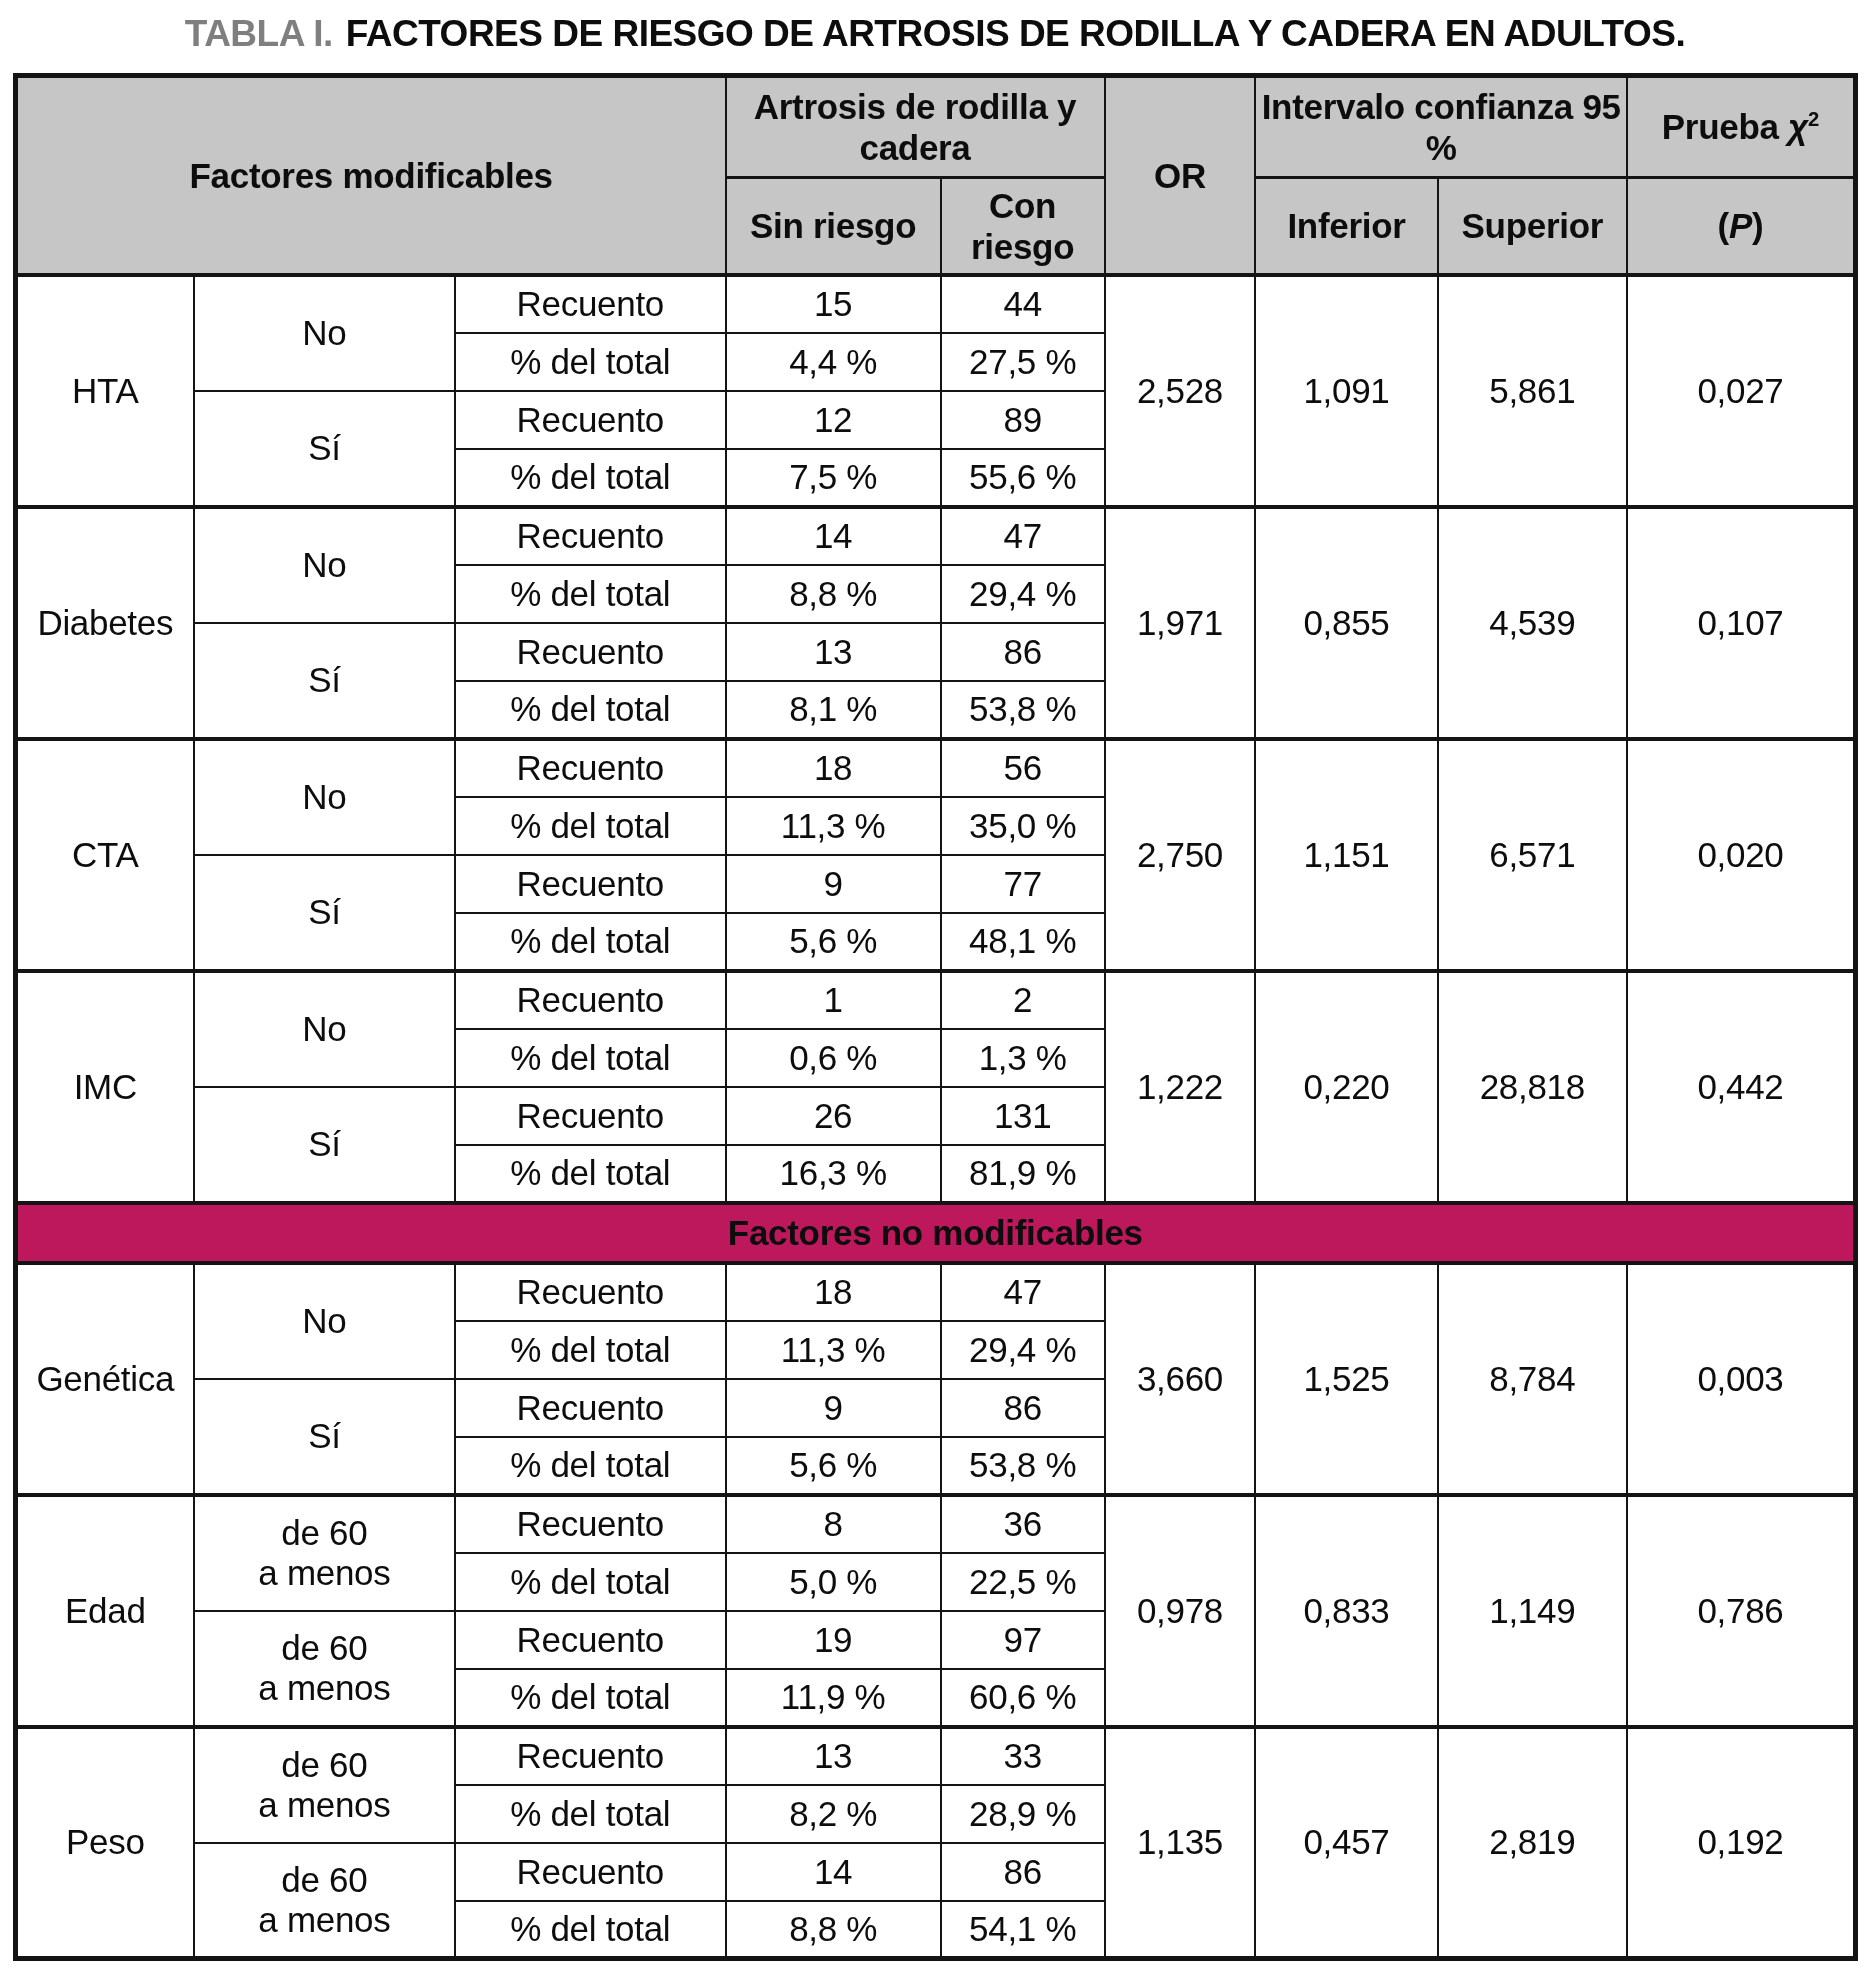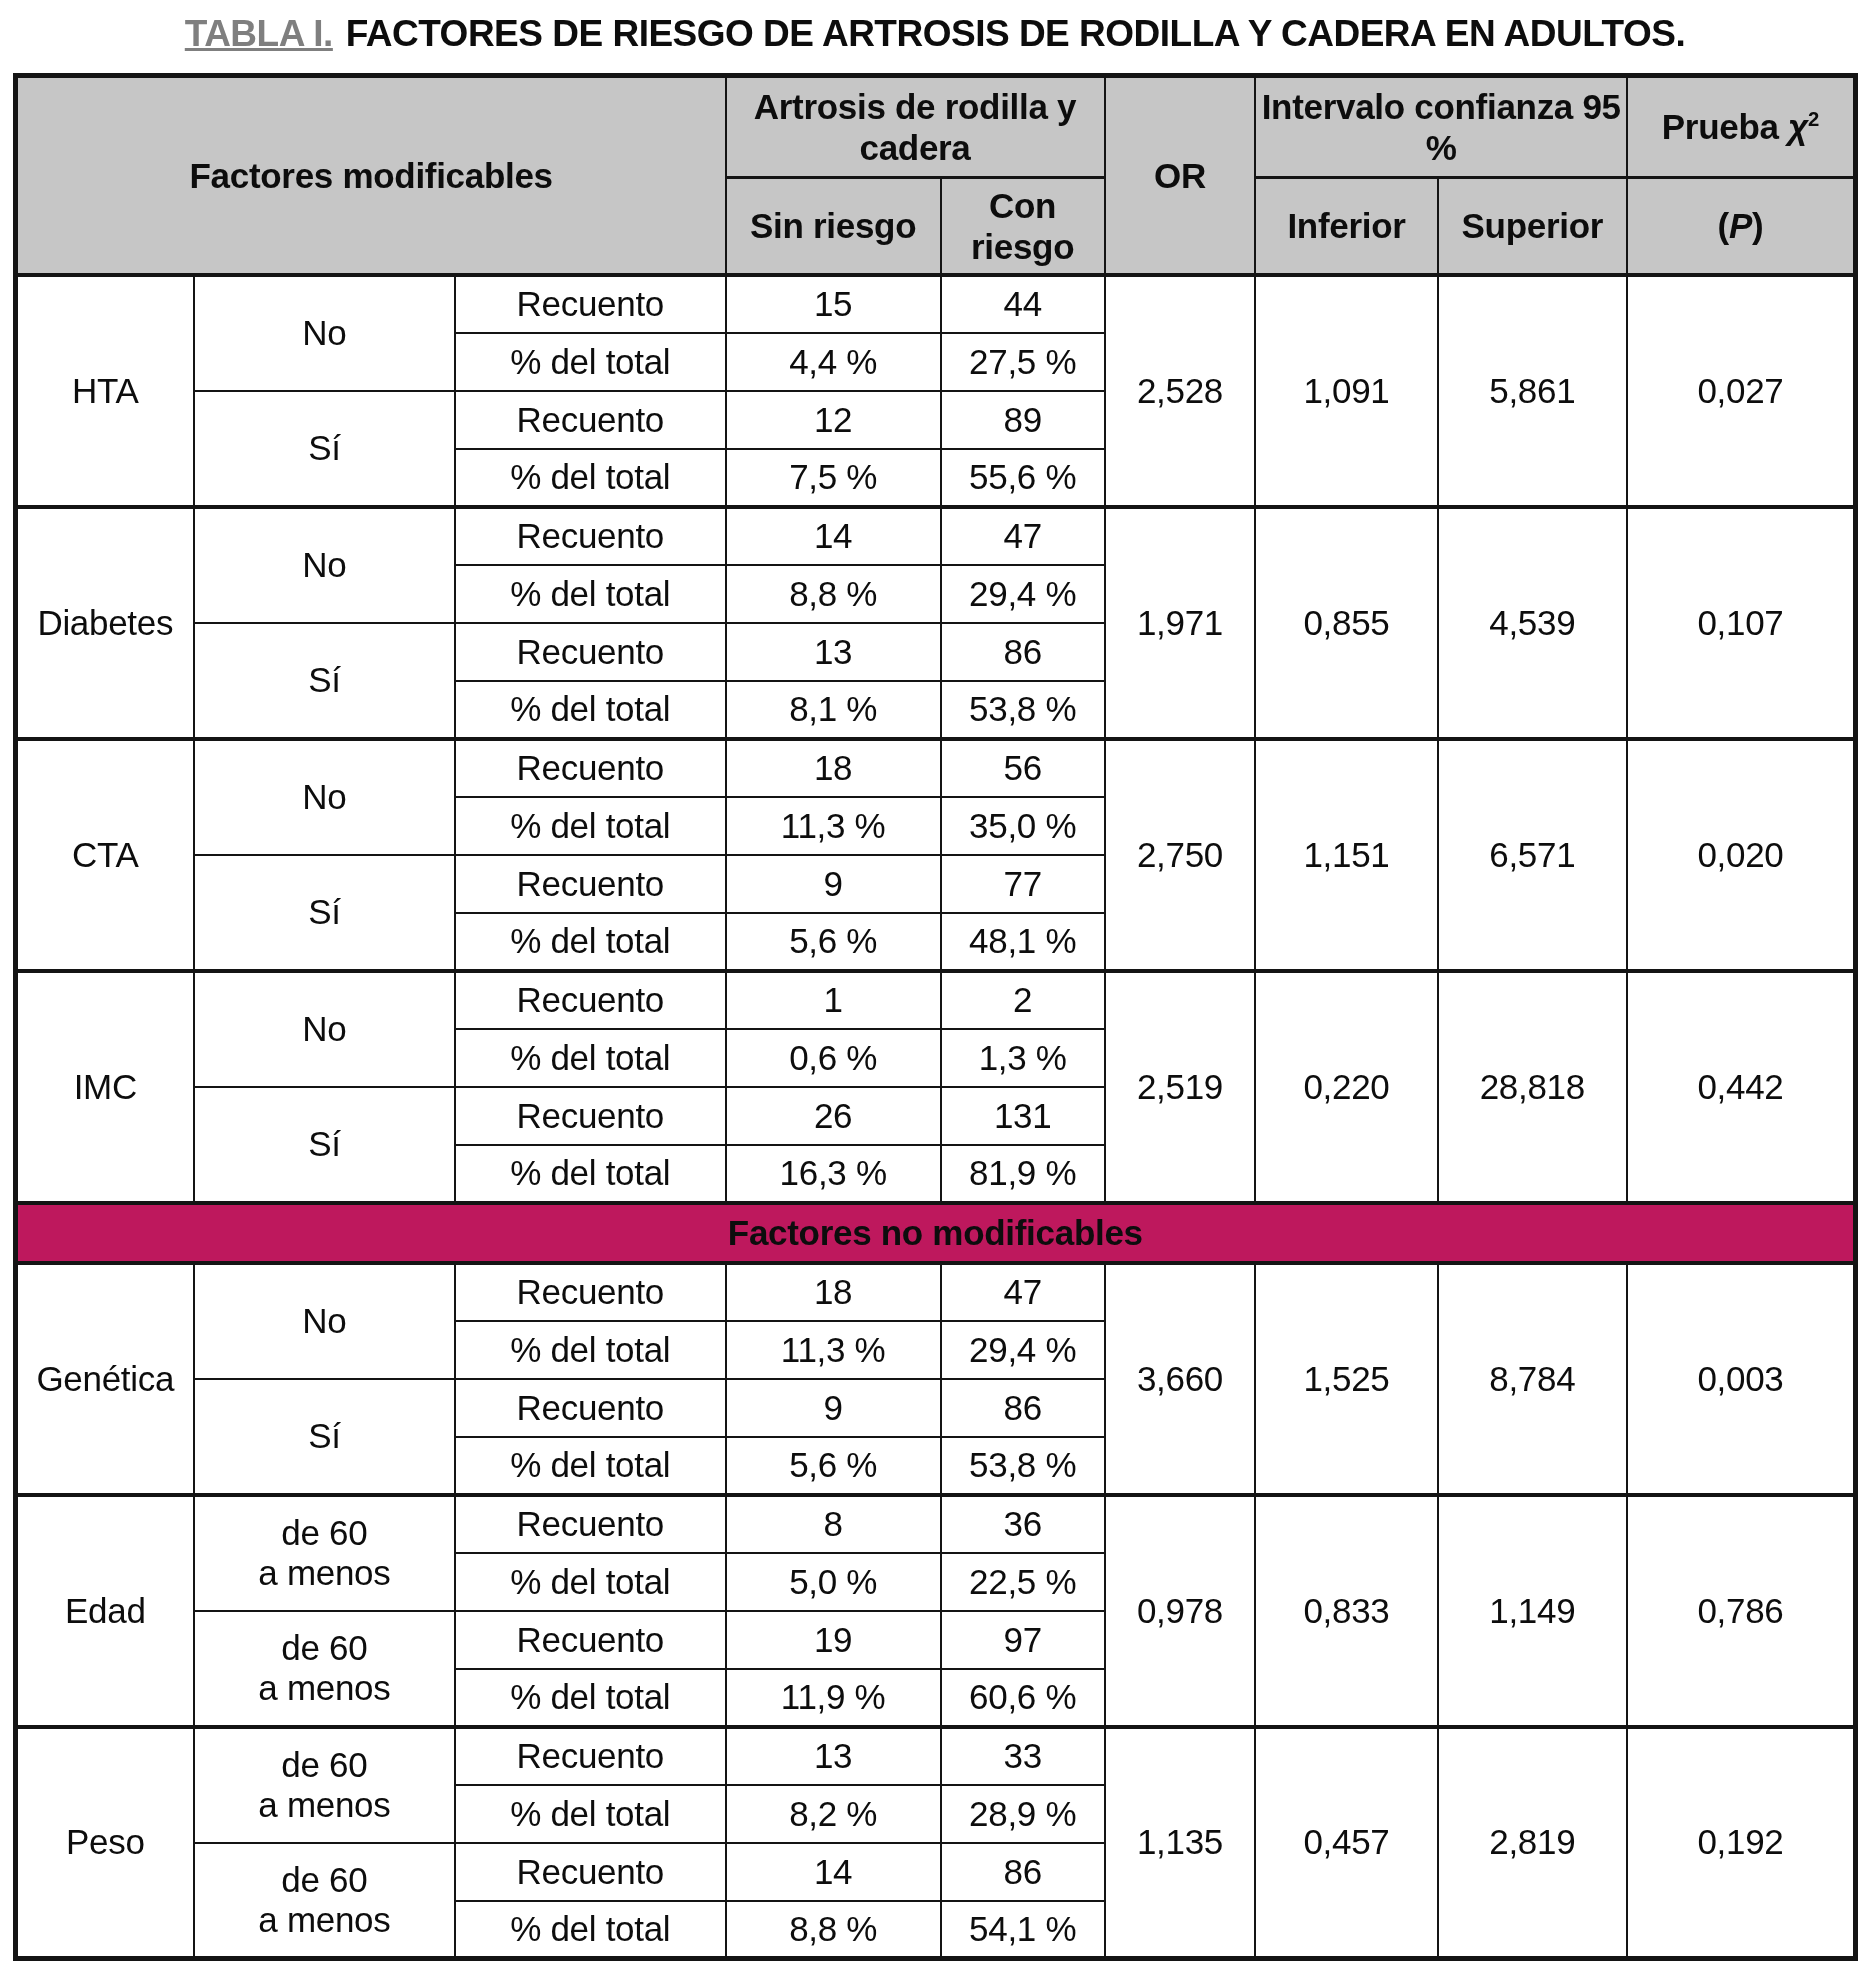--- a/index.html
+++ b/index.html
@@ -24,21 +24,20 @@
     text-align: center;
     font-size: 37px;
     font-weight: 700;
     letter-spacing: -0.5px;
     margin: 3.7px 18.3px 18.3px 18.3px;
     white-space: nowrap;
   }
   .title .tag {
     color: #7f7f7f;
     margin-right: 12.8px;
-    text-decoration: underline;
   }
   table.riesgo {
     table-layout: fixed;
     width: 1845px;
     margin-left: 12.8px;
     border-collapse: collapse;
     border: 5.5px solid #141414;
     font-size: 35px;
   }
   th, td {
@@ -191,21 +190,21 @@
         <td>5,6 %</td>
         <td>48,1 %</td>
       </tr>
 
       <tr class="sec">
         <td rowspan="4">IMC</td>
         <td rowspan="2" class="group-label">No</td>
         <td>Recuento</td>
         <td>1</td>
         <td>2</td>
-        <td rowspan="4">2,519</td>
+        <td rowspan="4">1,222</td>
         <td rowspan="4">0,220</td>
         <td rowspan="4">28,818</td>
         <td rowspan="4">0,442</td>
       </tr>
       <tr>
         <td>% del total</td>
         <td>0,6 %</td>
         <td>1,3 %</td>
       </tr>
       <tr>

